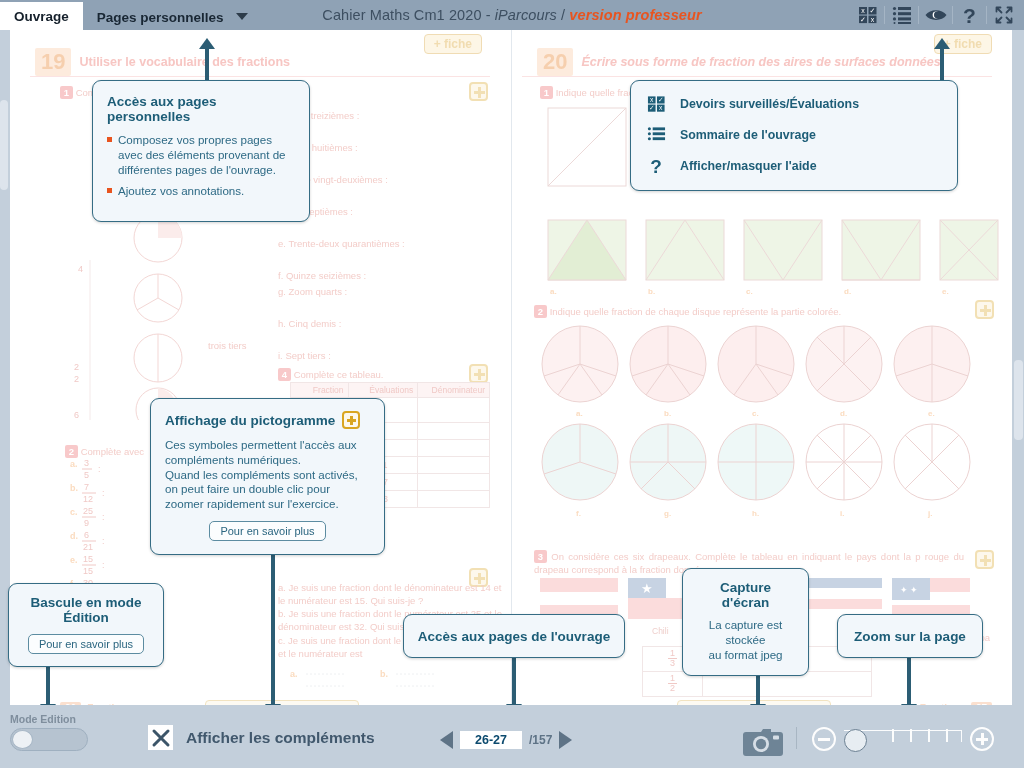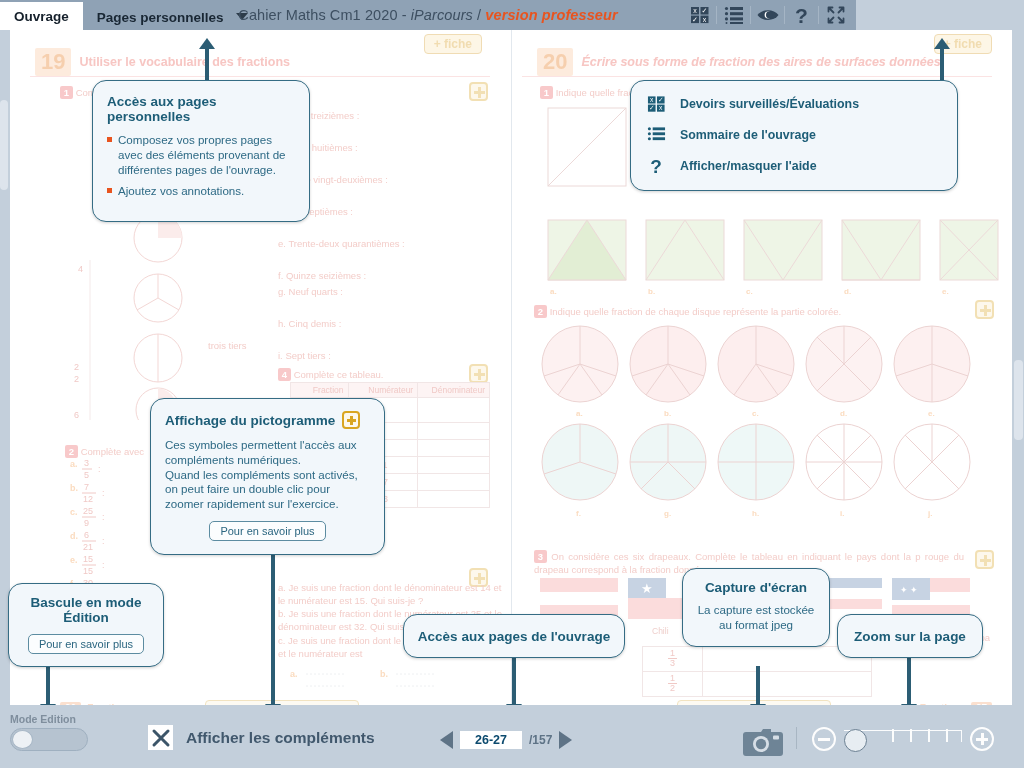--- a/index.html
+++ b/index.html
@@ -6,21 +6,21 @@
   html,body { width:1024px; height:768px; overflow:hidden; }
   body {
     font-family: "Liberation Sans", sans-serif;
     background:#ffffff;
     position:relative;
   }
   #app { position:absolute; inset:0; background:#c3cfdb; }
 
   
   .topbar{
-    position:absolute; left:0; top:0; width:856px; height:30px;
+    position:absolute; left:0; top:0; width:1024px; height:30px;
     background:#8fa2b5;
     display:flex; align-items:flex-end;
   }
   .topbar-left{ display:flex; align-items:flex-end; height:30px; }
   .tab{
     height:26px; display:flex; align-items:center;
     padding:0 14px; font-size:13.5px; font-weight:bold; color:#1f2d3a;
     cursor:pointer;
   }
   .tab.active{ background:#ffffff; color:#15202b; height:28px; }
@@ -97,21 +97,21 @@
   .pgnum .lb{ color:#fbdcc7; font-size:10px; font-weight:bold;}
   .corr{
     position:absolute; border:1px solid #f2e3c0; background:#fdfaf2; border-radius:4px;
     color:#f3e0b6; font-size:13px; font-weight:bold; padding:3px 10px;
   }
   .svgfade{ position:absolute; }
 
   
   .callout{
     position:absolute; background:#f2f7fb; border:1.4px solid #356c84;
-    border-radius:14px; box-shadow:0 1px 3px rgba(0,0,0,.18); z-index:30;
+    border-radius:9px; box-shadow:0 1px 3px rgba(0,0,0,.18); z-index:30;
   }
   .callout h3{
     font-size:13.5px; color:#1d5d77; font-weight:bold; margin-bottom:9px;
   }
   .callout p,.callout li{ font-size:11.6px; color:#2e6a85; line-height:1.28; }
   .callout ul{ list-style:none; }
   .callout li{ position:relative; padding-left:11px; margin-bottom:7px;}
   .callout li:before{
     content:""; position:absolute; left:0; top:4px; width:5px;height:5px;background:#e8541f;
   }
@@ -272,34 +272,34 @@
         <span>Complète avec la fraction.</span>
       </div>
       <div class="plusico" style="right:22px;top:52px;"></div>
 
       <div class="exline" style="left:268px;top:80px;">a. Sept treizièmes :</div>
       <div class="exline" style="left:268px;top:112px;">b. Trois huitièmes :</div>
       <div class="exline" style="left:268px;top:144px;">c. Onze vingt-deuxièmes :</div>
       <div class="exline" style="left:268px;top:176px;">d. Six septièmes :</div>
       <div class="exline" style="left:268px;top:208px;">e. Trente-deux quarantièmes :</div>
       <div class="exline" style="left:268px;top:240px;">f. Quinze seizièmes :</div>
-      <div class="exline" style="left:268px;top:256px;">g. Neuf quarts :</div>
+      <div class="exline" style="left:268px;top:256px;">g. Zoom quarts :</div>
       <div class="exline" style="left:268px;top:288px;">h. Cinq demis :</div>
       <div class="exline" style="left:268px;top:320px;">i. Sept tiers :</div>
 
       <div class="exline" style="left:268px;top:338px;">
         <span class="exnum">4</span>
         <span>Complète ce tableau.</span>
       </div>
       <div class="plusico" style="right:22px;top:334px;"></div>
       <table class="tbl" style="left:280px;top:352px;width:200px;">
         <tbody>
             <tr>
           <th style="width:58px">Fraction</th>
-          <th style="width:70px">Numérateur</th>
+          <th style="width:70px">Évaluations</th>
           <th style="width:72px">Dénominateur</th>
         </tr>
         <tr>
               <td style="height:16px;text-align:center"><span class="frac"><span class="n">5</span><span>6</span></span></td>
               <td></td>
               <td></td>
             </tr>
         <tr>
               <td style="height:17px"></td>
               <td></td>
@@ -662,21 +662,21 @@
 
     <div class="callout" style="left:8px;top:553px;width:156px;padding:11px 12px 12px 12px;text-align:center;">
       <h3 style="margin-bottom:7px;">Bascule en mode Édition</h3>
       <button class="knowmore">Pour en savoir plus</button>
     </div>
 
     <div class="callout" style="left:403px;top:584px;width:222px;height:44px;display:flex;align-items:center;justify-content:center;">
       <h3 style="margin:0;">Accès aux pages de l'ouvrage</h3>
     </div>
 
-    <div class="callout" style="left:682px;top:538px;width:148px;padding:11px 12px 13px 12px;text-align:center;">
+    <div class="callout" style="left:682px;top:538px;width:127px;padding:11px 12px 13px 12px;text-align:center;">
       <h3 style="margin-bottom:8px;">Capture d'écran</h3>
       <p>La capture est stockée</p>
       <p>au format jpeg</p>
     </div>
 
     <div class="callout" style="left:837px;top:584px;width:146px;height:44px;display:flex;align-items:center;justify-content:center;">
       <h3 style="margin:0;">Zoom sur la page</h3>
     </div>
   </div>
 

